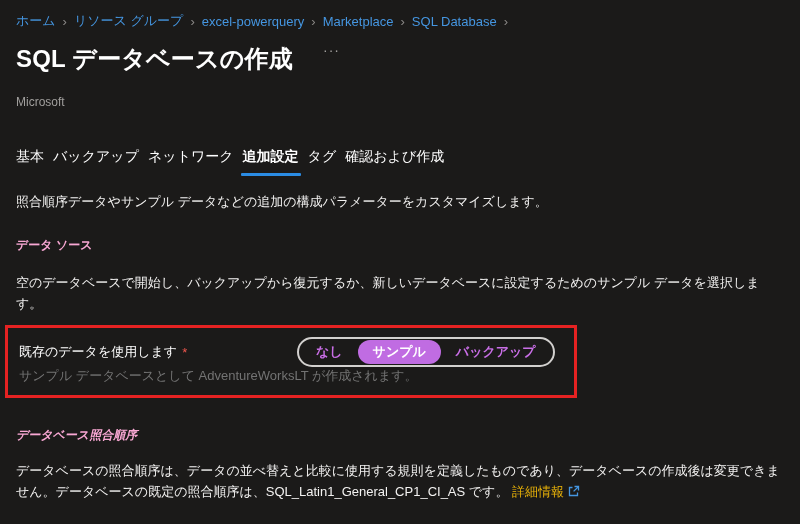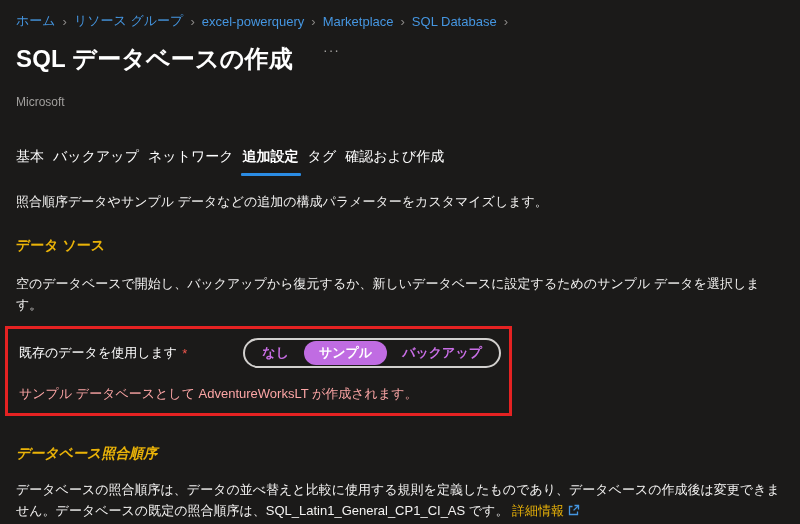--- a/index.html
+++ b/index.html
@@ -35,48 +35,48 @@
     padding-bottom: 10px; position: relative; white-space: nowrap;
   }
   .tab.active { font-weight: bold; }
   .tab.active::after {
     content: ""; position: absolute; left: -2px; right: -2px; bottom: 0;
     height: 3px; background: #2b8ce4; border-radius: 1px;
   }
 
   p.body-text { font-size: 13px; line-height: 21px; color: #f3f2f1; }
   .intro { margin-top: 15px; }
-  .section-heading { font-size: 14px; font-weight: bold; margin-top: 25px; color: #eab308; }
+  .section-heading { font-size: 12px; font-weight: bold; margin-top: 25px; color: #f9a8d4; }
   .ds-desc { margin-top: 18px; }
 
   
   .annotation-box {
     margin-top: 11px; margin-left: -11px;
-    width: 507px;
+    width: 572px;
     border: 3px solid #e52222;
     padding: 9px 8px 10px 11px;
   }
   .field-row { display: flex; align-items: center; }
   .field-label-col { width: 278px; display: flex; align-items: center; font-size: 13px; }
   .required-star { color: #ef564d; margin-left: 5px; }
 
   
   .pill-group {
     display: inline-flex; align-items: center;
     border: 2px solid #d2d0ce; border-radius: 16px;
     height: 30px; padding: 0 2px; background: transparent;
   }
   .pill-option {
     color: #c96ee6; font-size: 13px; font-weight: bold;
     padding: 0 15px; height: 24px; line-height: 24px;
     border-radius: 12px; cursor: pointer; white-space: nowrap;
   }
   .pill-option.selected { background: #c06ce2; color: #ffffff; }
 
-  .sample-note { margin-top: 17px; font-size: 13px; color: #fca5a5; }
+  .sample-note { font-size: 13px; color: #737373; }
 
   .collation-heading { margin-top: 29px; font-style: italic; }
   .collation-desc { margin-top: 16px; max-width: 775px; }
   .link { color: #eab308; text-decoration: none; cursor: pointer; white-space: nowrap; }
   .ext-icon { display: inline-block; vertical-align: -1px; margin-left: 4px; }
 </style>
 </head>
 <body>
 
 <div class="page">

